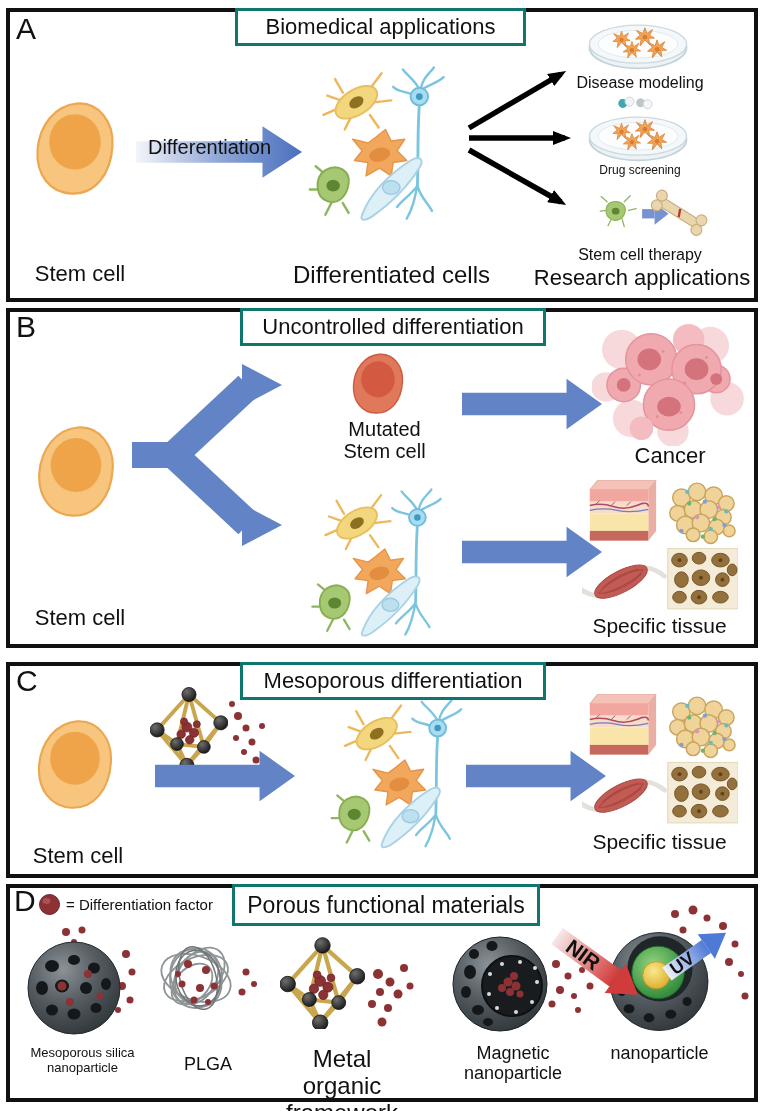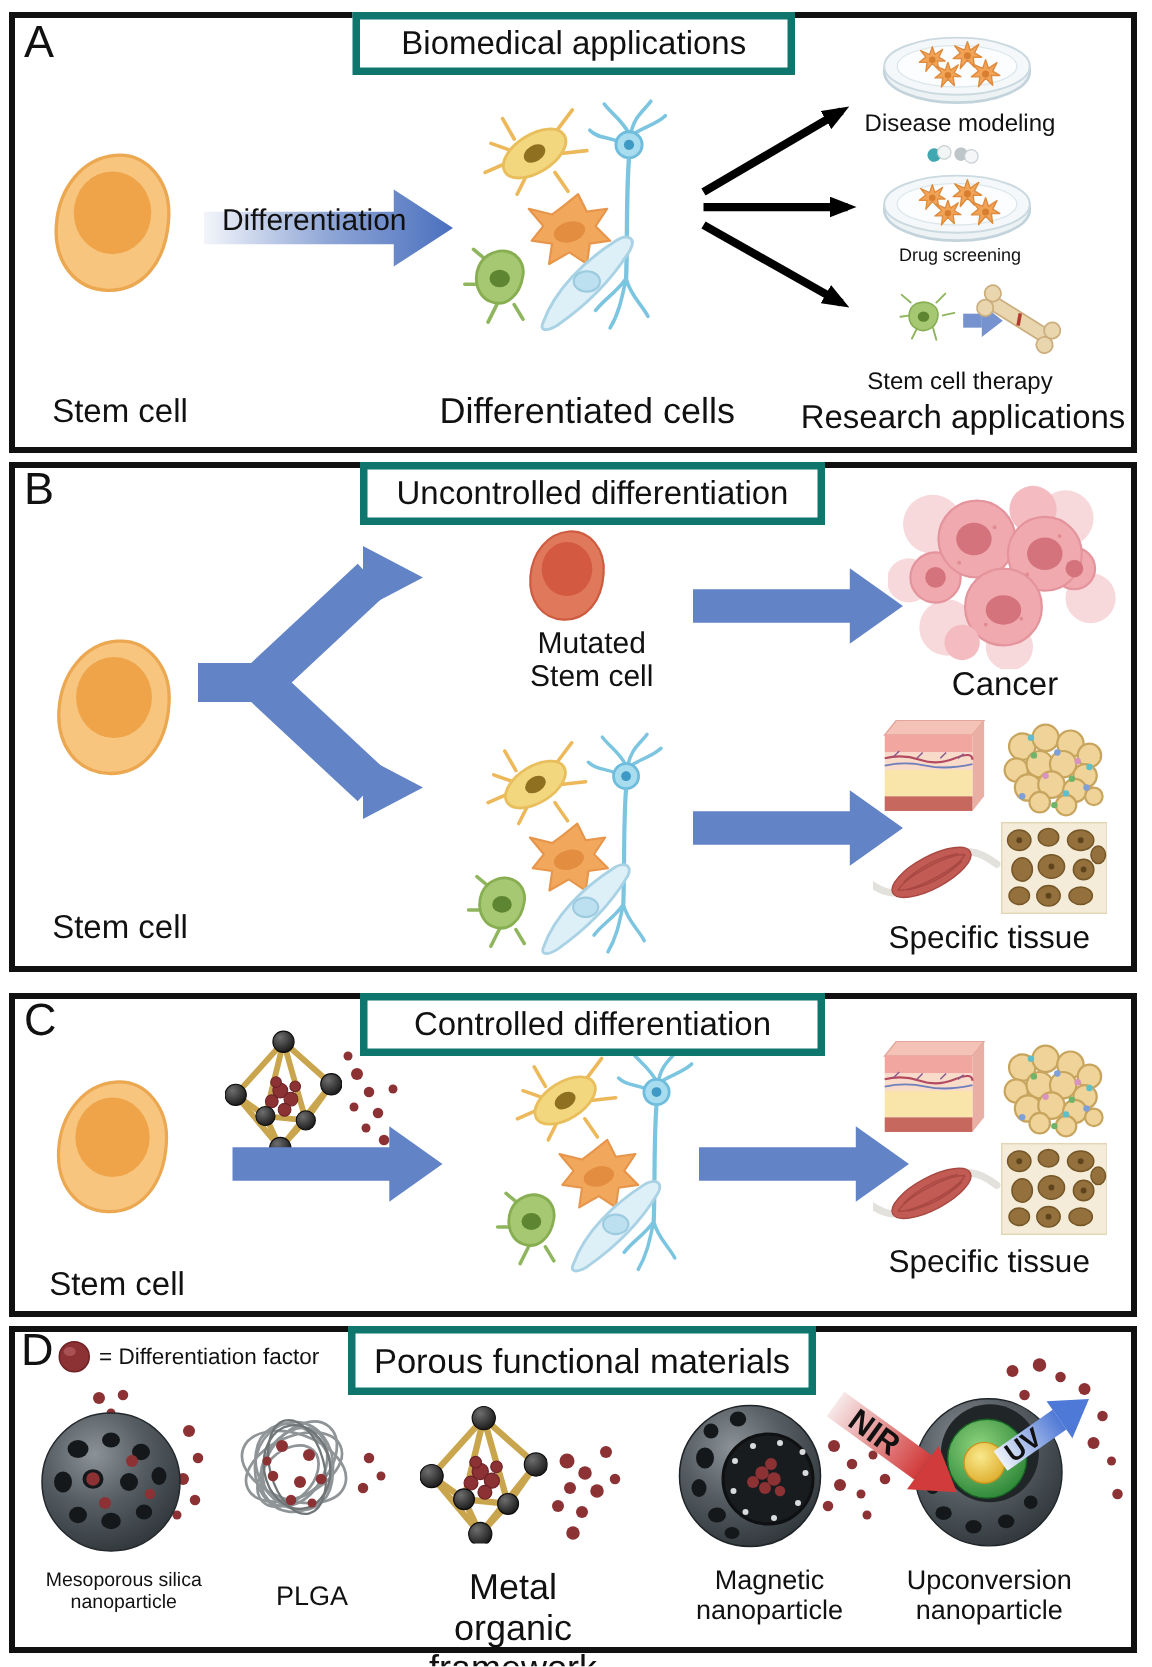--- a/index.html
+++ b/index.html
@@ -1,21 +1,21 @@
 <!DOCTYPE html>
 <html><head>
 <meta charset="utf-8">
 <style>
   html,body{margin:0;padding:0;background:#fff;}
   #fig{position:relative;width:768px;height:1111px;background:#fff;overflow:hidden;
        font-family:"Liberation Sans",sans-serif;color:#111;}
   .panel{position:absolute;border:4px solid #111;background:#fff;}
   .abs{position:absolute;}
   .panel-letter{font-size:30px;line-height:1;color:#111;}
-  .title-box{position:absolute;border:5px solid #0f766e;background:#fff;text-align:left;
+  .title-box{position:absolute;border:3px solid #0f766e;background:#fff;text-align:left;
              font-size:22px;color:#111;z-index:5;display:flex;align-items:center;justify-content:center;}
   .lbl{position:absolute;text-align:center;line-height:1.12;color:#111;}
   .lbl span{display:block;}
   svg{display:block;overflow:visible;}
 </style>
 </head>
 <body>
 
 <svg width="0" height="0" style="position:absolute" aria-hidden="true">
   <defs>
@@ -465,21 +465,21 @@
       </svg>
     <div class="lbl" style="left:5px;top:294px;width:130px;font-size:22px;">Stem cell</div>
 
     <svg class="abs" style="left:122px;top:32px;" width="185" height="220">
         <use href="#fork" width="185" height="220"></use>
       </svg>
 
     <svg class="abs" style="left:332px;top:40px;" width="72" height="64">
         <use href="#stemB" width="72" height="64"></use>
       </svg>
-    <div class="lbl" style="left:312px;top:106px;width:145px;font-size:20px;">
+    <div class="lbl" style="left:302px;top:106px;width:145px;font-size:20px;">
       <span>Mutated</span>
       <span>Stem cell</span>
     </div>
 
     <svg class="abs" style="left:452px;top:64px;" width="140" height="56">
         <use href="#bluearrow" width="140" height="56"></use>
       </svg>
 
     <svg class="abs" style="left:582px;top:6px;" width="152" height="128">
         <use href="#cancer" width="152" height="128"></use>
@@ -496,21 +496,21 @@
 
     <svg class="abs" style="left:572px;top:168px;" width="156" height="132">
         <use href="#tissue" width="156" height="132"></use>
       </svg>
     <div class="lbl" style="left:562px;top:302px;width:175px;font-size:21px;">Specific tissue</div>
   </div>
 
   <div class="panel" style="left:6px;top:662px;width:744px;height:208px;">
     <div class="abs panel-letter" style="left:6px;top:0px;">C</div>
     <div class="title-box" style="left:230px;top:-4px;width:300px;height:32px;">
-      <span>Controlled differentiation</span>
+      <span>Mesoporous differentiation</span>
     </div>
 
     <svg class="abs" style="left:22px;top:52px;" width="86" height="94">
         <use href="#stemA" width="86" height="94"></use>
       </svg>
     <div class="lbl" style="left:8px;top:178px;width:120px;font-size:22px;">Stem cell</div>
 
     <svg class="abs" style="left:140px;top:20px;" width="130" height="95" viewBox="0 0 130 95">
       <use href="#mofcore" x="0" y="0" width="78" height="85"></use>
       <g fill="#8C3134">
@@ -617,18 +617,17 @@
           <circle cx="152" cy="14" r="3.5"></circle>
         <circle cx="128" cy="26" r="3.5"></circle>
           <circle cx="168" cy="22" r="4"></circle>
           <circle cx="180" cy="40" r="3.5"></circle>
         <circle cx="174" cy="58" r="4"></circle>
           <circle cx="186" cy="70" r="3"></circle>
           <circle cx="190" cy="92" r="3.5"></circle>
       </g>
     </svg>
     <div class="lbl" style="left:562px;top:155px;width:175px;font-size:18px;">
-      <span>Upconversion</span>
       <span>nanoparticle</span>
     </div>
   </div>
 
 </div>
 
 </body></html>

